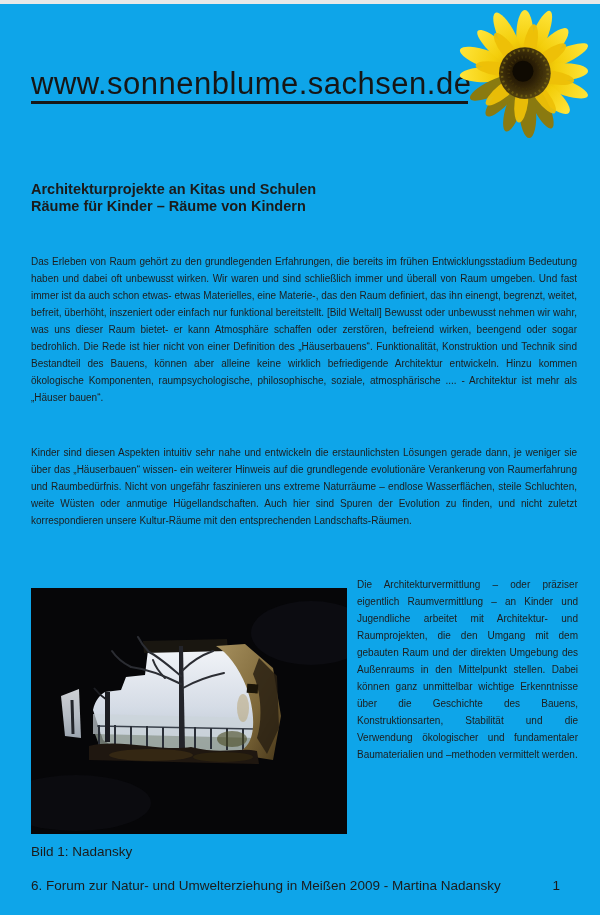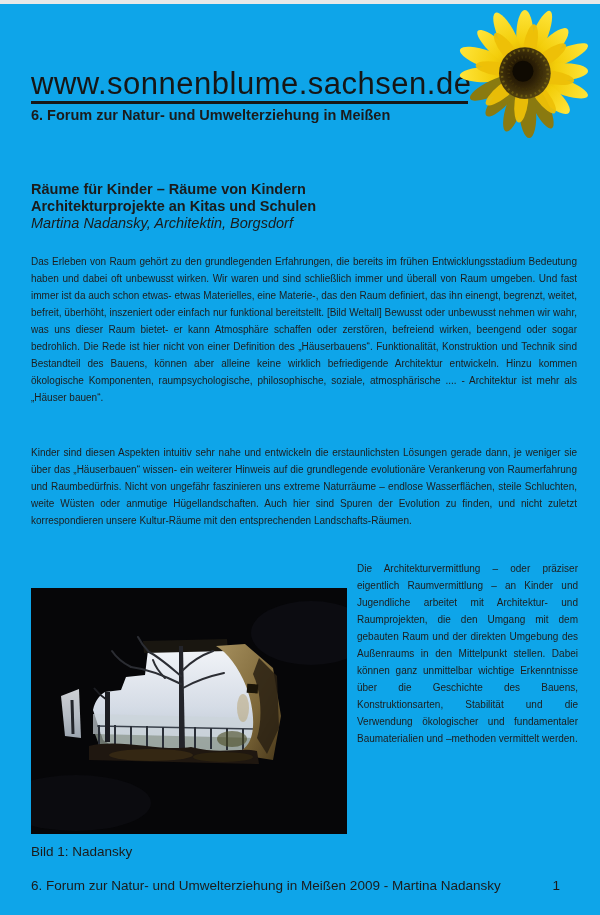--- a/index.html
+++ b/index.html
@@ -15,35 +15,34 @@
   .rule{position:absolute;left:31px;top:97px;width:437px;height:2.6px;background:#171717;}
   .subtitle{position:absolute;left:31px;top:103px;font-size:14.5px;font-weight:bold;white-space:nowrap;}
   .sunflower{position:absolute;left:450px;top:4px;}
   .titleblock{position:absolute;left:31px;top:177px;font-size:14.5px;line-height:17px;}
   .titleblock .t{font-weight:bold;}
   .titleblock .byline{font-style:italic;font-weight:normal;}
   .body-text{font-size:10px;line-height:17px;text-align:justify;color:#1d1d1d;}
   .p1{position:absolute;left:31px;top:249px;width:546px;}
   .p2{position:absolute;left:31px;top:440px;width:546px;}
   .figure{position:absolute;left:31px;top:584px;width:316px;height:246px;}
-  .p3{position:absolute;left:357px;top:556px;width:221px;}
+  .p3{position:absolute;left:357px;top:572px;width:221px;}
   .caption{position:absolute;left:31px;top:840px;font-size:13.5px;}
   .footer{
     position:absolute;left:31px;top:874px;width:529px;
     display:flex;justify-content:space-between;align-items:center;font-size:13.5px;
   }
 </style>
 </head>
 <body>
 
 <div class="page">
 
   <div class="url">www.sonnenblume.sachsen.de</div>
   <div class="rule"></div>
-  <div class="subtitle">6. Forum zur Natur- und Umwelterziehung in Meißen</div>
 
   <svg class="sunflower" width="144" height="136" viewBox="0 0 150 142" aria-hidden="true">
     <defs>
       <radialGradient id="cgrad" cx="45%" cy="45%" r="60%">
         <stop offset="0%" stop-color="#120c02"></stop>
         <stop offset="45%" stop-color="#2c1f06"></stop>
         <stop offset="80%" stop-color="#4a3a0d"></stop>
         <stop offset="100%" stop-color="#5e4c12"></stop>
       </radialGradient>
       <linearGradient id="pet" x1="0" y1="0" x2="0" y2="1">
@@ -88,23 +87,22 @@
       </g>
 
       <circle r="27" fill="url(#cgrad)"></circle>
       <circle r="24" fill="none" stroke="#6b5a10" stroke-width="2.5" stroke-dasharray="2 3"></circle>
       <circle cx="-2" cy="-2" r="11" fill="#0f0a02"></circle>
       <circle r="17" fill="none" stroke="#3c2e08" stroke-width="3" stroke-dasharray="1.5 2.5"></circle>
     </g>
   </svg>
 
   <div class="titleblock">
+    <div class="t">Architekturprojekte an Kitas und Schulen</div>
     <div class="t">Räume für Kinder – Räume von Kindern</div>
-    <div class="t">Architekturprojekte an Kitas und Schulen</div>
-    <div class="byline">Martina Nadansky, Architektin, Borgsdorf</div>
   </div>
 
   <div class="p1 body-text">Das Erleben von Raum gehört zu den grundlegenden Erfahrungen, die bereits im frühen Entwicklungsstadium Bedeutung haben und dabei oft unbewusst wirken. Wir waren und sind schließlich immer und überall von Raum umgeben. Und fast immer ist da auch schon etwas- etwas Materielles, eine Materie-, das den Raum definiert, das ihn einengt, begrenzt, weitet, befreit, überhöht, inszeniert oder einfach nur funktional bereitstellt. [Bild Weltall] Bewusst oder unbewusst nehmen wir wahr, was uns dieser Raum bietet- er kann Atmosphäre schaffen oder zerstören, befreiend wirken, beengend oder sogar bedrohlich. Die Rede ist hier nicht von einer Definition des „Häuserbauens“. Funktionalität, Konstruktion und Technik sind Bestandteil des Bauens, können aber alleine keine wirklich befriedigende Architektur entwickeln. Hinzu kommen ökologische Komponenten, raumpsychologische, philosophische, soziale, atmosphärische .... -  Architektur ist mehr als „Häuser bauen“.</div>
   <div class="p2 body-text">Kinder sind diesen Aspekten intuitiv sehr nahe und entwickeln die erstaunlichsten Lösungen gerade dann, je weniger sie über das „Häuserbauen“ wissen- ein weiterer Hinweis auf die grundlegende evolutionäre Verankerung von Raumerfahrung und Raumbedürfnis. Nicht von ungefähr faszinieren uns extreme Naturräume – endlose Wasserflächen, steile Schluchten, weite Wüsten oder anmutige Hügellandschaften. Auch hier sind Spuren der Evolution zu finden, und nicht zuletzt korrespondieren unsere Kultur-Räume mit den entsprechenden Landschafts-Räumen.</div>
 
   <svg class="figure" width="316" height="246" viewBox="0 0 316 246" aria-hidden="true">
     <defs>
       <linearGradient id="sky" x1="0" y1="0" x2="0" y2="1">
         <stop offset="0%" stop-color="#f2f4f8"></stop>
         <stop offset="55%" stop-color="#d5dce6"></stop>

